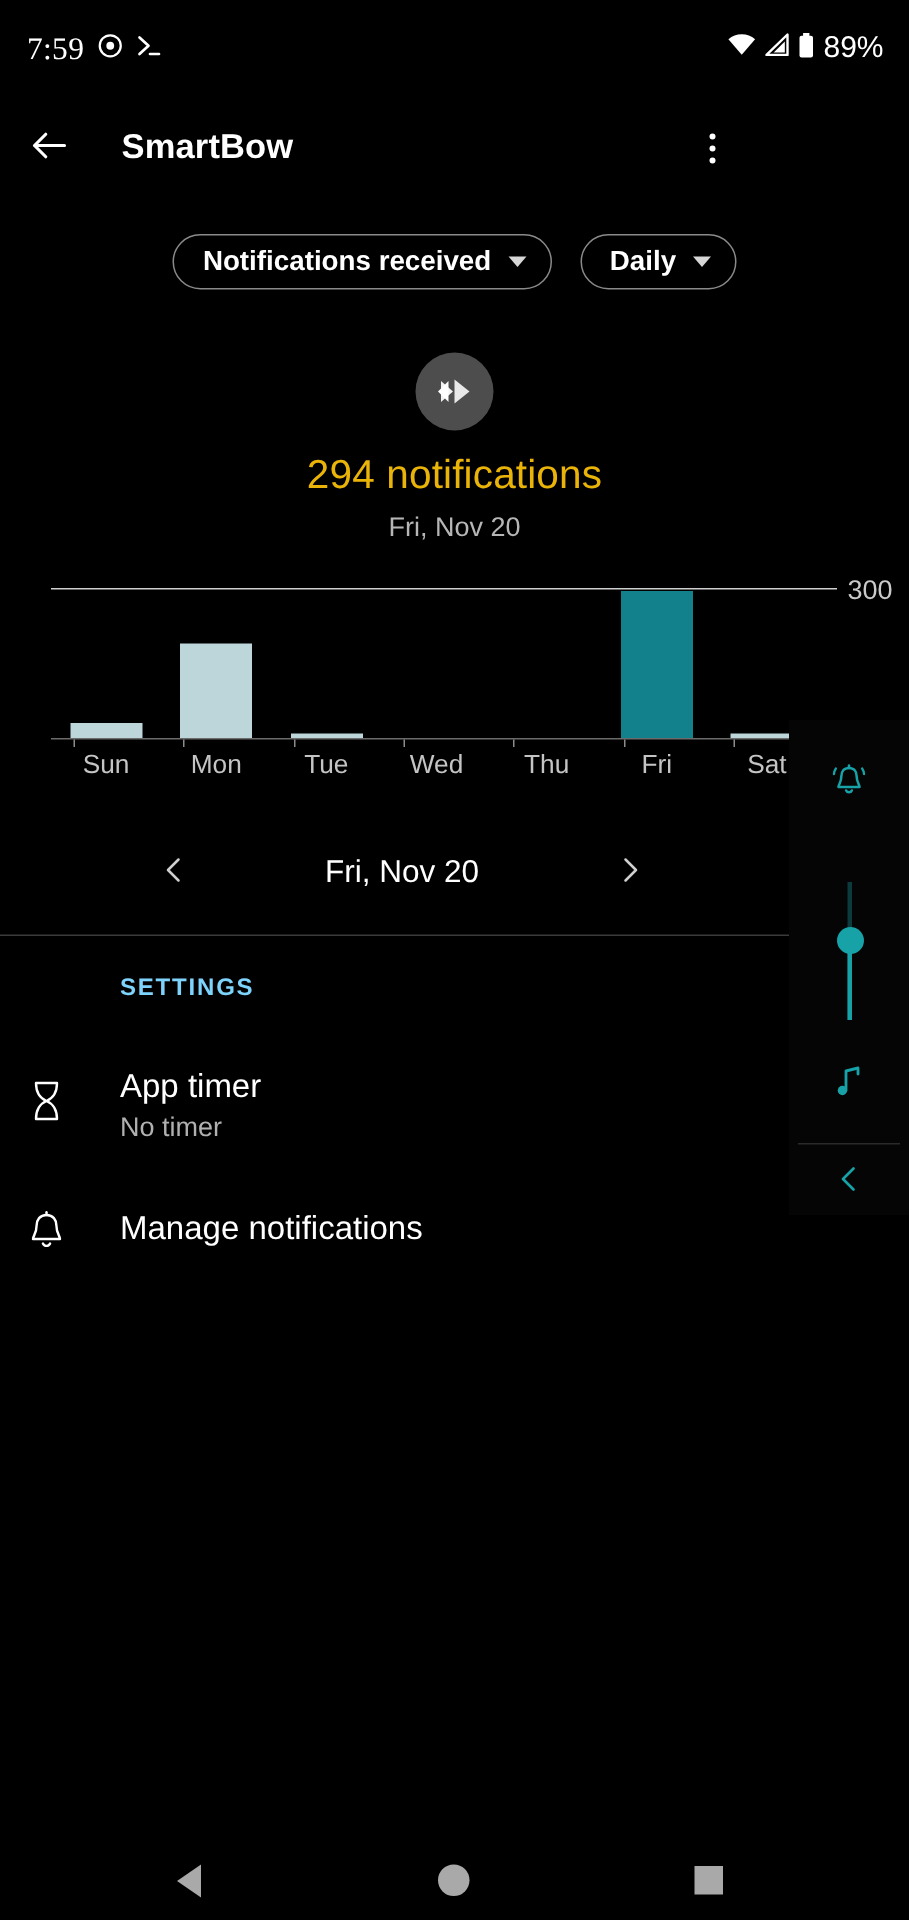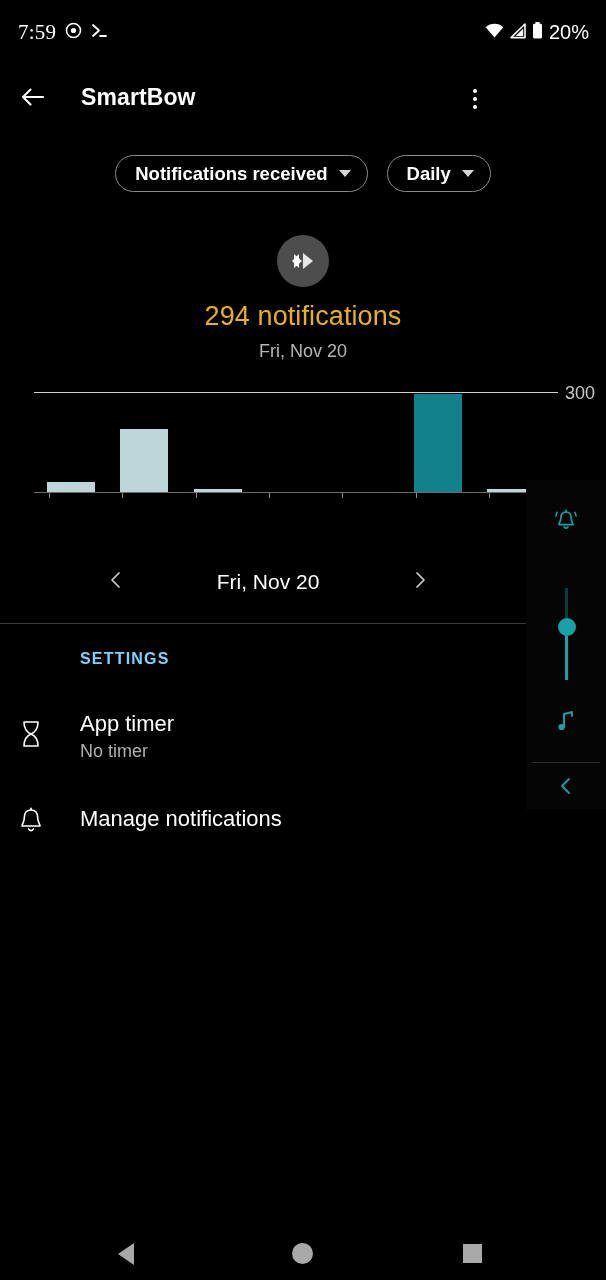--- a/index.html
+++ b/index.html
@@ -24,21 +24,21 @@
               display: flex; align-items: center; justify-content: center; }
   .appbar-title { position: absolute; left: 81px; top: 12px; color: #ffffff;
                   font-size: 23px; font-weight: bold; letter-spacing: .1px; }
   .overflow-btn { position: absolute; right: 13px; top: 8px; width: 36px; height: 38px;
                   display: flex; flex-direction: column; align-items: center;
                   justify-content: center; gap: 4px; }
   .dot3 { width: 4px; height: 4px; border-radius: 50%; background: #ffffff; }
 
   
   .chips { position: absolute; top: 155px; left: 0; width: 606px; height: 38px;
-           display: flex; justify-content: center; gap: 19px; }
+           display: flex; justify-content: center; align-items: center; gap: 19px; }
   .chip { height: 37px; border: 1px solid #8a8a8a; border-radius: 19px;
           display: flex; align-items: center; gap: 11px; padding: 0 16px 0 19px;
           color: #ffffff; font-size: 18.5px; font-weight: bold; background: transparent; }
   .chip .caret { width: 0; height: 0; border-left: 6.5px solid transparent;
                  border-right: 6.5px solid transparent; border-top: 7px solid #d6d6d6; }
 
   
   .app-icon { position: absolute; left: 277px; top: 235px; width: 52px; height: 52px;
               border-radius: 50%; background: #4d4d4d;
               display: flex; align-items: center; justify-content: center; }
@@ -135,21 +135,21 @@
           <path d="M16 1 L16 14.6 L2 14.6 Z" fill="none" stroke="#fff" stroke-width="1.6" stroke-linejoin="round"></path>
           <path d="M14.2 5.6 L14.2 13 L6.8 13 Z" fill="#fff"></path>
         </svg>
       </span>
       <span>
         <svg width="11" height="17" viewBox="0 0 11 17">
           <rect x="3.4" y="0" width="4.2" height="2" fill="#fff"></rect>
           <rect x="1" y="1.8" width="9" height="14.6" rx="1.4" fill="#fff"></rect>
         </svg>
       </span>
-      <span class="sb-batt-text">20%</span>
+      <span class="sb-batt-text">89%</span>
     </div>
   </div>
 
   <div class="appbar">
     <div class="back-btn">
       <span>
         <svg width="26" height="26" viewBox="0 0 26 26">
           <path d="M23 13 L3 13 M10.5 5.5 L3 13 L10.5 20.5" fill="none" stroke="#fff" stroke-width="2.1" stroke-linecap="round" stroke-linejoin="round"></path>
         </svg>
       </span>
@@ -203,20 +203,29 @@
           <div class="bar" style="height: 0px;"></div>
         </div>
         <div class="bar-slot" style="left: 379.857px;">
           <div class="bar hl" style="height: 98px;"></div>
         </div>
         <div class="bar-slot" style="left: 453.286px;">
           <div class="bar" style="height: 3px;"></div>
         </div>
       </div>
     <div class="axis"></div>
+    <div class="daylabels" id="daylabels">
+        <div class="daylabel" style="left: 1.71429px;">Sun</div>
+        <div class="daylabel" style="left: 75.1429px;">Mon</div>
+        <div class="daylabel" style="left: 148.571px;">Tue</div>
+        <div class="daylabel" style="left: 222px;">Wed</div>
+        <div class="daylabel" style="left: 295.429px;">Thu</div>
+        <div class="daylabel" style="left: 368.857px;">Fri</div>
+        <div class="daylabel" style="left: 442.286px;">Sat</div>
+      </div>
   <div class="tick" style="left: 36.7143px;"></div>
       <div class="tick" style="left: 110.143px;"></div>
       <div class="tick" style="left: 183.571px;"></div>
       <div class="tick" style="left: 257px;"></div>
       <div class="tick" style="left: 330.429px;"></div>
       <div class="tick" style="left: 403.857px;"></div>
       <div class="tick" style="left: 477.286px;"></div>
     </div>
 
   <div class="datenav">

